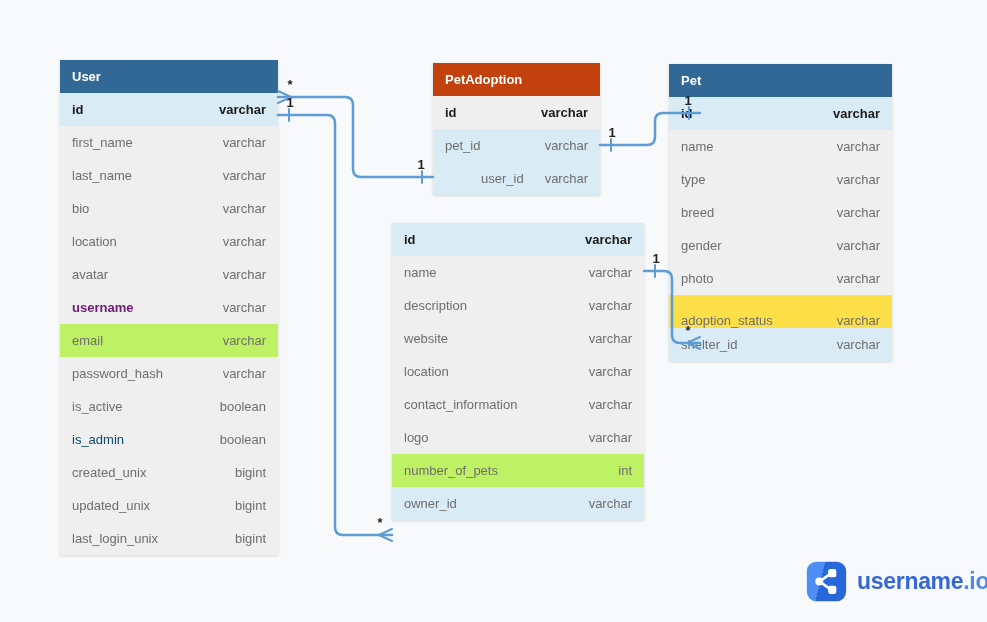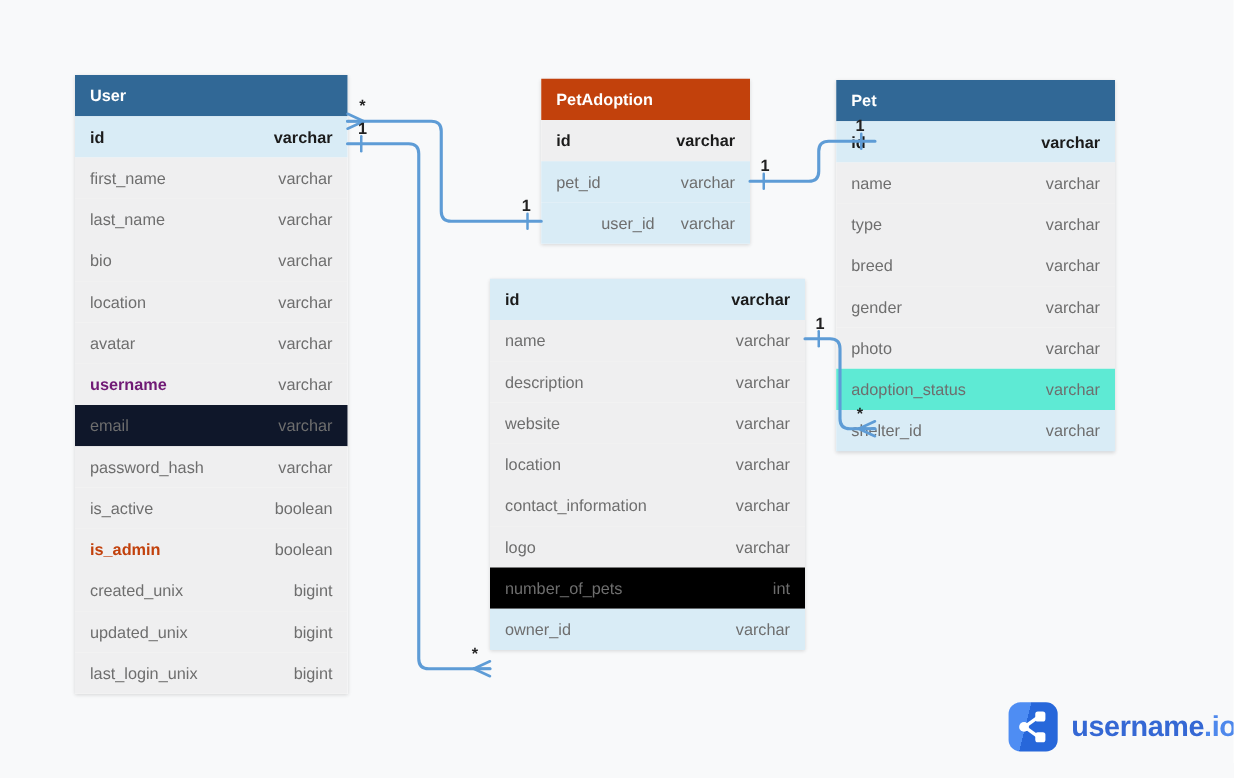--- a/index.html
+++ b/index.html
@@ -92,34 +92,34 @@
           <span class="ftype" style="color: rgb(110, 110, 110); font-weight: 400;">varchar</span>
         </div>
         <div class="tbl-row" style="height: 33px; background: rgb(239, 239, 240);">
           <span class="fname" style="color: rgb(110, 110, 110); font-weight: 400;">avatar</span>
           <span class="ftype" style="color: rgb(110, 110, 110); font-weight: 400;">varchar</span>
         </div>
         <div class="tbl-row" style="height: 33px; background: rgb(239, 239, 240);">
           <span class="fname" style="color: #701a75; font-weight: 700;">username</span>
           <span class="ftype" style="color: rgb(110, 110, 110); font-weight: 400;">varchar</span>
         </div>
-        <div class="tbl-row" style="height: 33px; background: #0f172a;">
+        <div class="tbl-row" style="height: 33px; background: #bef264;">
           <span class="fname" style="color: rgb(110, 110, 110); font-weight: 400;">email</span>
           <span class="ftype" style="color: rgb(110, 110, 110); font-weight: 400;">varchar</span>
         </div>
         <div class="tbl-row" style="height: 33px; background: rgb(239, 239, 240);">
           <span class="fname" style="color: rgb(110, 110, 110); font-weight: 400;">password_hash</span>
           <span class="ftype" style="color: rgb(110, 110, 110); font-weight: 400;">varchar</span>
         </div>
         <div class="tbl-row" style="height: 33px; background: rgb(239, 239, 240);">
           <span class="fname" style="color: rgb(110, 110, 110); font-weight: 400;">is_active</span>
           <span class="ftype" style="color: rgb(110, 110, 110); font-weight: 400;">boolean</span>
         </div>
         <div class="tbl-row" style="height: 33px; background: rgb(239, 239, 240);">
-          <span class="fname" style="color: #c2410c; font-weight: 700;">is_admin</span>
+          <span class="fname" style="color: #0c4a6e; font-weight: 400;">is_admin</span>
           <span class="ftype" style="color: rgb(110, 110, 110); font-weight: 400;">boolean</span>
         </div>
         <div class="tbl-row" style="height: 33px; background: rgb(239, 239, 240);">
           <span class="fname" style="color: rgb(110, 110, 110); font-weight: 400;">created_unix</span>
           <span class="ftype" style="color: rgb(110, 110, 110); font-weight: 400;">bigint</span>
         </div>
         <div class="tbl-row" style="height: 33px; background: rgb(239, 239, 240);">
           <span class="fname" style="color: rgb(110, 110, 110); font-weight: 400;">updated_unix</span>
           <span class="ftype" style="color: rgb(110, 110, 110); font-weight: 400;">bigint</span>
         </div>
@@ -166,21 +166,21 @@
           <span class="ftype" style="color: rgb(110, 110, 110); font-weight: 400;">varchar</span>
         </div>
         <div class="tbl-row" style="height: 33px; background: rgb(239, 239, 240);">
           <span class="fname" style="color: rgb(110, 110, 110); font-weight: 400;">gender</span>
           <span class="ftype" style="color: rgb(110, 110, 110); font-weight: 400;">varchar</span>
         </div>
         <div class="tbl-row" style="height: 33px; background: rgb(239, 239, 240);">
           <span class="fname" style="color: rgb(110, 110, 110); font-weight: 400;">photo</span>
           <span class="ftype" style="color: rgb(110, 110, 110); font-weight: 400;">varchar</span>
         </div>
-        <div class="tbl-row" style="height: 33px; background: #5eead4;">
+        <div class="tbl-row" style="height: 33px; background: #fde047; align-items: flex-end;">
           <span class="fname" style="color: rgb(110, 110, 110); font-weight: 400;">adoption_status</span>
           <span class="ftype" style="color: rgb(110, 110, 110); font-weight: 400;">varchar</span>
         </div>
         <div class="tbl-row" style="height: 33px; background: rgb(217, 236, 246);">
           <span class="fname" style="color: rgb(110, 110, 110); font-weight: 400;">shelter_id</span>
           <span class="ftype" style="color: rgb(110, 110, 110); font-weight: 400;">varchar</span>
         </div>
       </div>
       <div class="db-table" style="left: 392px; top: 223px; width: 252px;">
         <div class="tbl-row" style="height: 33px; background: rgb(217, 236, 246);">
@@ -204,21 +204,21 @@
           <span class="ftype" style="color: rgb(110, 110, 110); font-weight: 400;">varchar</span>
         </div>
         <div class="tbl-row" style="height: 33px; background: rgb(239, 239, 240);">
           <span class="fname" style="color: rgb(110, 110, 110); font-weight: 400;">contact_information</span>
           <span class="ftype" style="color: rgb(110, 110, 110); font-weight: 400;">varchar</span>
         </div>
         <div class="tbl-row" style="height: 33px; background: rgb(239, 239, 240);">
           <span class="fname" style="color: rgb(110, 110, 110); font-weight: 400;">logo</span>
           <span class="ftype" style="color: rgb(110, 110, 110); font-weight: 400;">varchar</span>
         </div>
-        <div class="tbl-row" style="height: 33px; background: #000000;">
+        <div class="tbl-row" style="height: 33px; background: #bef264;">
           <span class="fname" style="color: rgb(110, 110, 110); font-weight: 400;">number_of_pets</span>
           <span class="ftype" style="color: rgb(110, 110, 110); font-weight: 400;">int</span>
         </div>
         <div class="tbl-row" style="height: 33px; background: rgb(217, 236, 246);">
           <span class="fname" style="color: rgb(110, 110, 110); font-weight: 400;">owner_id</span>
           <span class="ftype" style="color: rgb(110, 110, 110); font-weight: 400;">varchar</span>
         </div>
       </div>
     </div>
 

